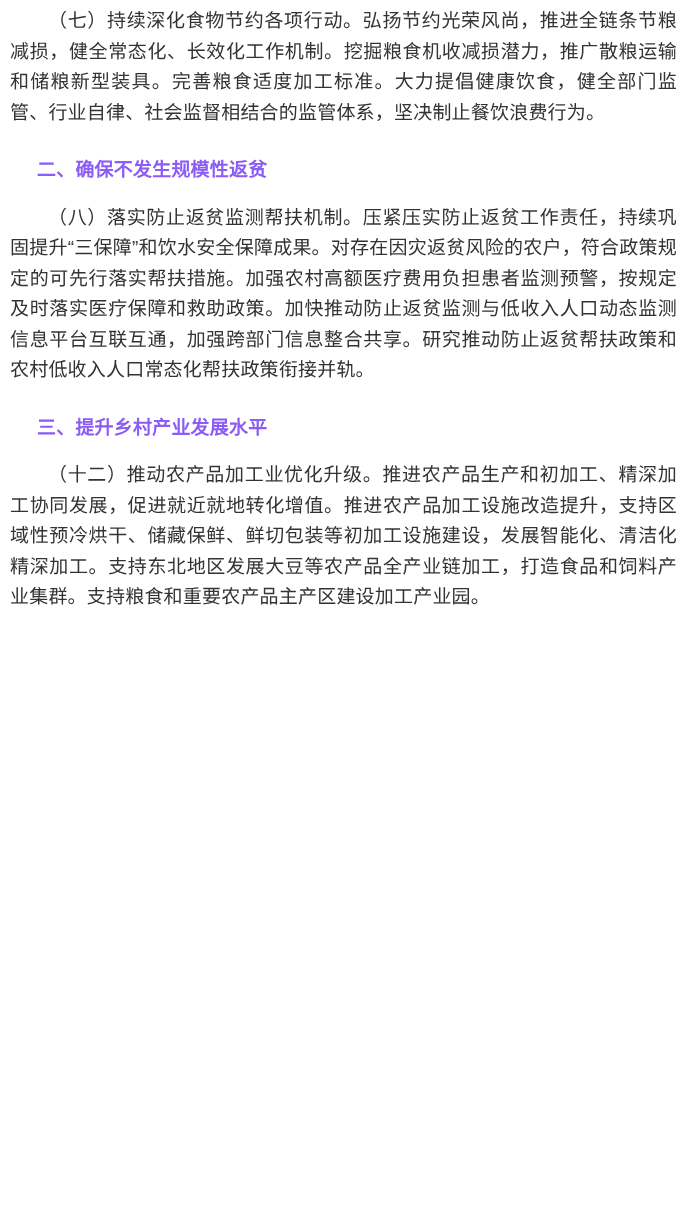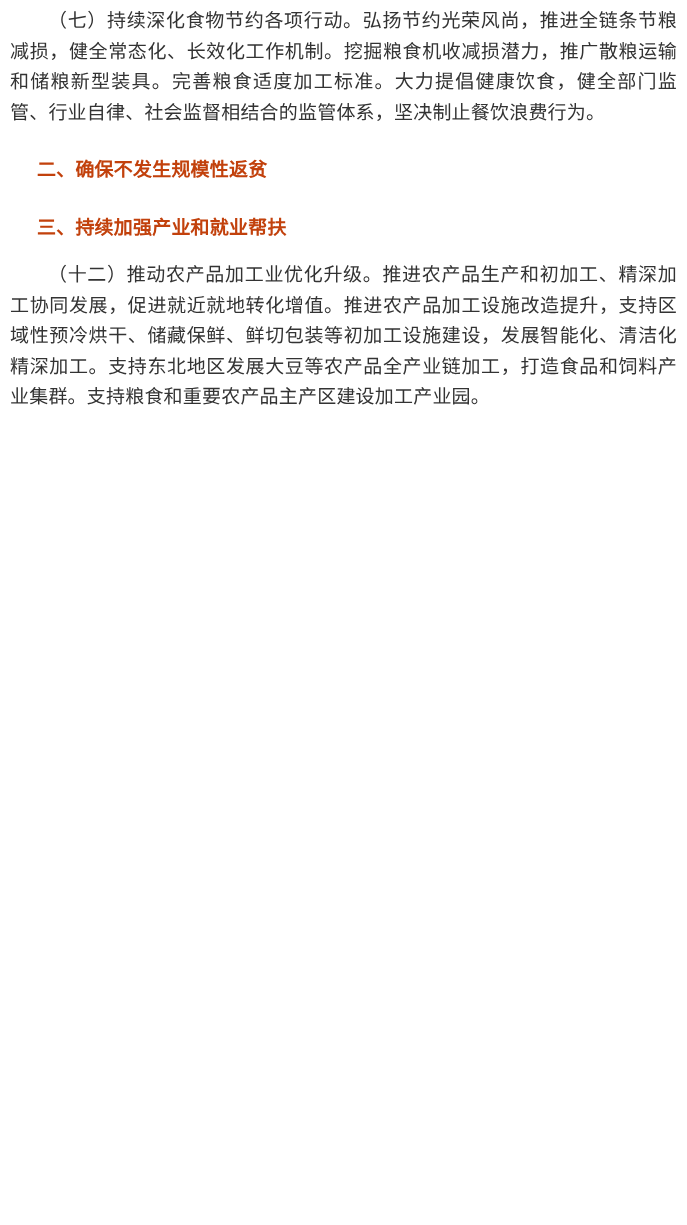--- a/index.html
+++ b/index.html
@@ -26,28 +26,29 @@
   .para {
     margin: 8px 0 17px 0;
     text-indent: 2em;
     word-break: break-all;
   }
   .heading {
     margin: 27px 0 17px 0;
     font-size: 19px;
     line-height: 30.5px;
     font-weight: 700;
-    color: #c2410c;
+    color: #8b5cf6;
     text-indent: 27px;
   }
   .heading:first-child, .para:first-child {
     margin-top: 0;
   }
 </style>
 </head>
 <body>
 
 <div class="doc">
   <p class="para">（七）持续深化食物节约各项行动。弘扬节约光荣风尚，推进全链条节粮减损，健全常态化、长效化工作机制。挖掘粮食机收减损潜力，推广散粮运输和储粮新型装具。完善粮食适度加工标准。大力提倡健康饮食，健全部门监管、行业自律、社会监督相结合的监管体系，坚决制止餐饮浪费行为。</p>
   <h2 class="heading">二、确保不发生规模性返贫</h2>
-  <h2 class="heading">三、持续加强产业和就业帮扶</h2>
+  <p class="para">（八）落实防止返贫监测帮扶机制。压紧压实防止返贫工作责任，持续巩固提升“三保障”和饮水安全保障成果。对存在因灾返贫风险的农户，符合政策规定的可先行落实帮扶措施。加强农村高额医疗费用负担患者监测预警，按规定及时落实医疗保障和救助政策。加快推动防止返贫监测与低收入人口动态监测信息平台互联互通，加强跨部门信息整合共享。研究推动防止返贫帮扶政策和农村低收入人口常态化帮扶政策衔接并轨。</p>
+  <h2 class="heading">三、提升乡村产业发展水平</h2>
   <p class="para">（十二）推动农产品加工业优化升级。推进农产品生产和初加工、精深加工协同发展，促进就近就地转化增值。推进农产品加工设施改造提升，支持区域性预冷烘干、储藏保鲜、鲜切包装等初加工设施建设，发展智能化、清洁化精深加工。支持东北地区发展大豆等农产品全产业链加工，打造食品和饲料产业集群。支持粮食和重要农产品主产区建设加工产业园。</p>
 </div>
 
 </body></html>

